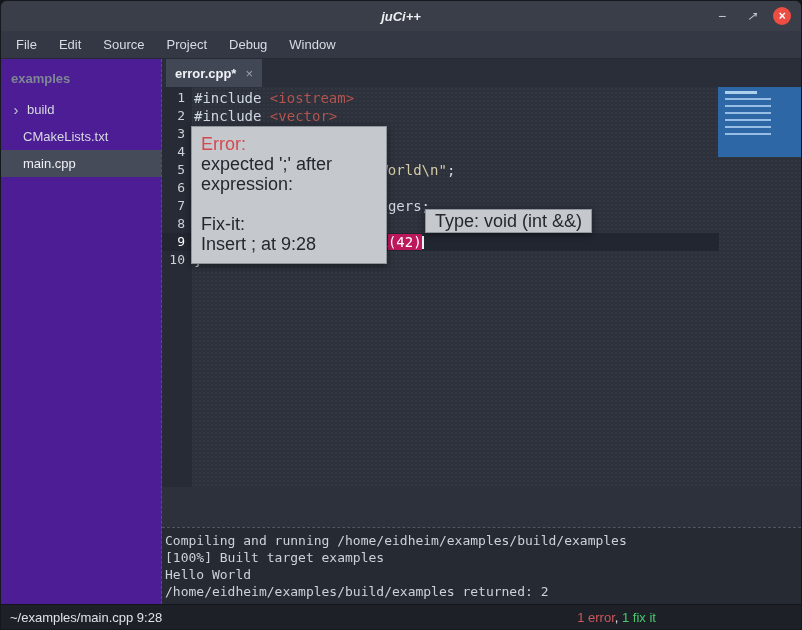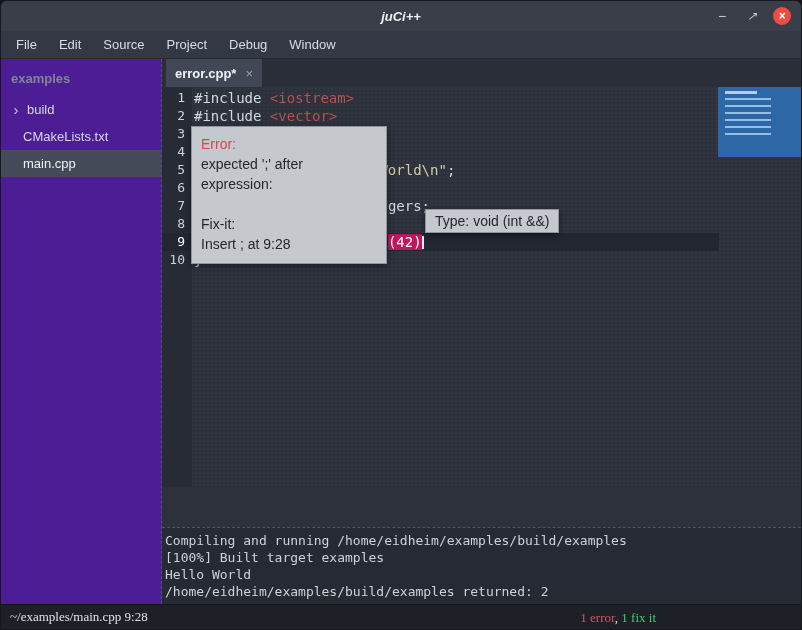--- a/index.html
+++ b/index.html
@@ -66,33 +66,33 @@
   .cursor { display:inline-block; width:2px; height:13px; background:#eef1f5; vertical-align:-2px; }
 
   .minimap { position:absolute; top:0; right:0; width:83px; height:70px; background:#2d67a6; }
   .minimap::after { content:""; position:absolute; left:7px; top:4px; width:32px; height:3px;
                     background:rgba(190,220,245,0.9); }
   .minimap::before { content:""; position:absolute; left:7px; top:11px; width:46px; height:38px;
                      background:repeating-linear-gradient(to bottom,
                        rgba(170,205,240,0.85) 0 2px, transparent 2px 7px); }
 
   .tooltip { position:absolute; background:#c5c9ce; border:1px solid #8f959d; color:#24282e;
-             font-size:14px; z-index:5; box-shadow:0 2px 7px rgba(0,0,0,0.45); }
+             font-size:18px; z-index:5; box-shadow:0 2px 7px rgba(0,0,0,0.45); }
   .error-tooltip { left:29px; top:39px; width:196px; padding:7px 9px 9px; line-height:20px; }
   .tt-error { color:#d2494f; }
   .tt-gap { height:20px; }
   .type-tooltip { left:263px; top:122px; padding:2px 9px; line-height:18px; white-space:nowrap; }
 
   
   .terminal { flex:1; background:#262a33; border-top:1px dashed #51565f; padding:4px 0 0 3px; min-height:0;margin-top:40px; }
   .term-line { font:13px/17px "DejaVu Sans Mono", monospace; color:#ccd2da; white-space:pre; }
 
   
   .statusbar { height:25px; flex:none; background:#1d2127; border-top:1px solid #12151a;
-               display:flex; align-items:center; padding:0 9px; position:relative; font-size:13px;font-family:Liberation Serif, serif; }
+               display:flex; align-items:center; padding:0 9px; position:relative; font-size:13px; }
   .sb-left { color:#dfe3e9; }
   .sb-right { position:absolute; right:145px; top:0; line-height:25px; }
   .sb-error { color:#cc575d; }
   .sb-sep { color:#dfe3e9; }
   .sb-fix { color:#49c96f; }
 </style>
 </head>
 <body>
 
 <div class="window">

